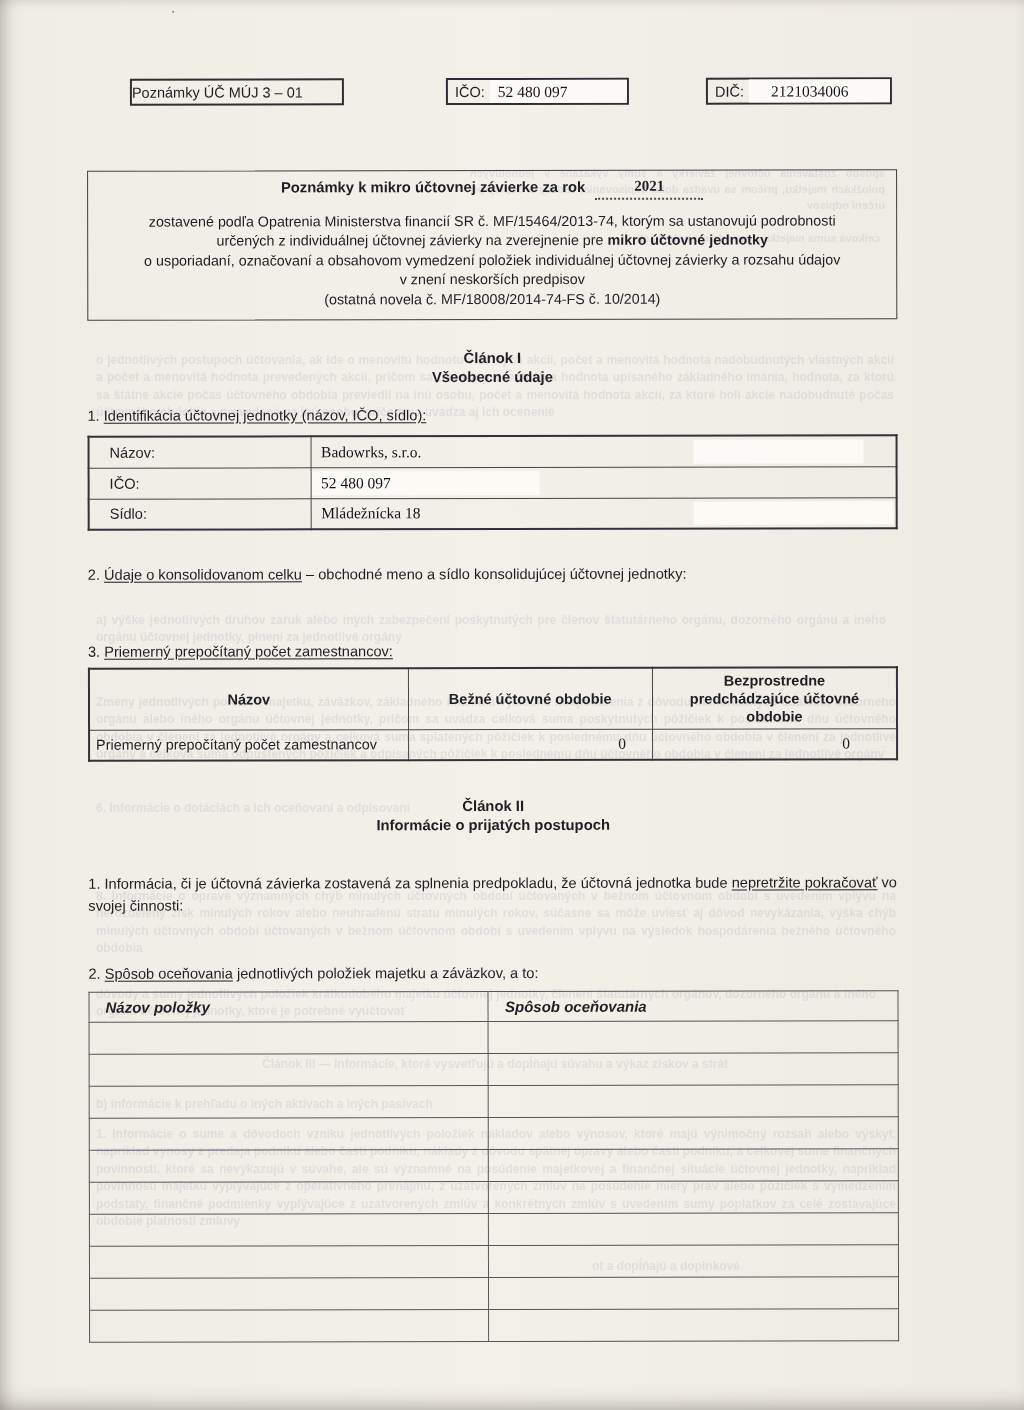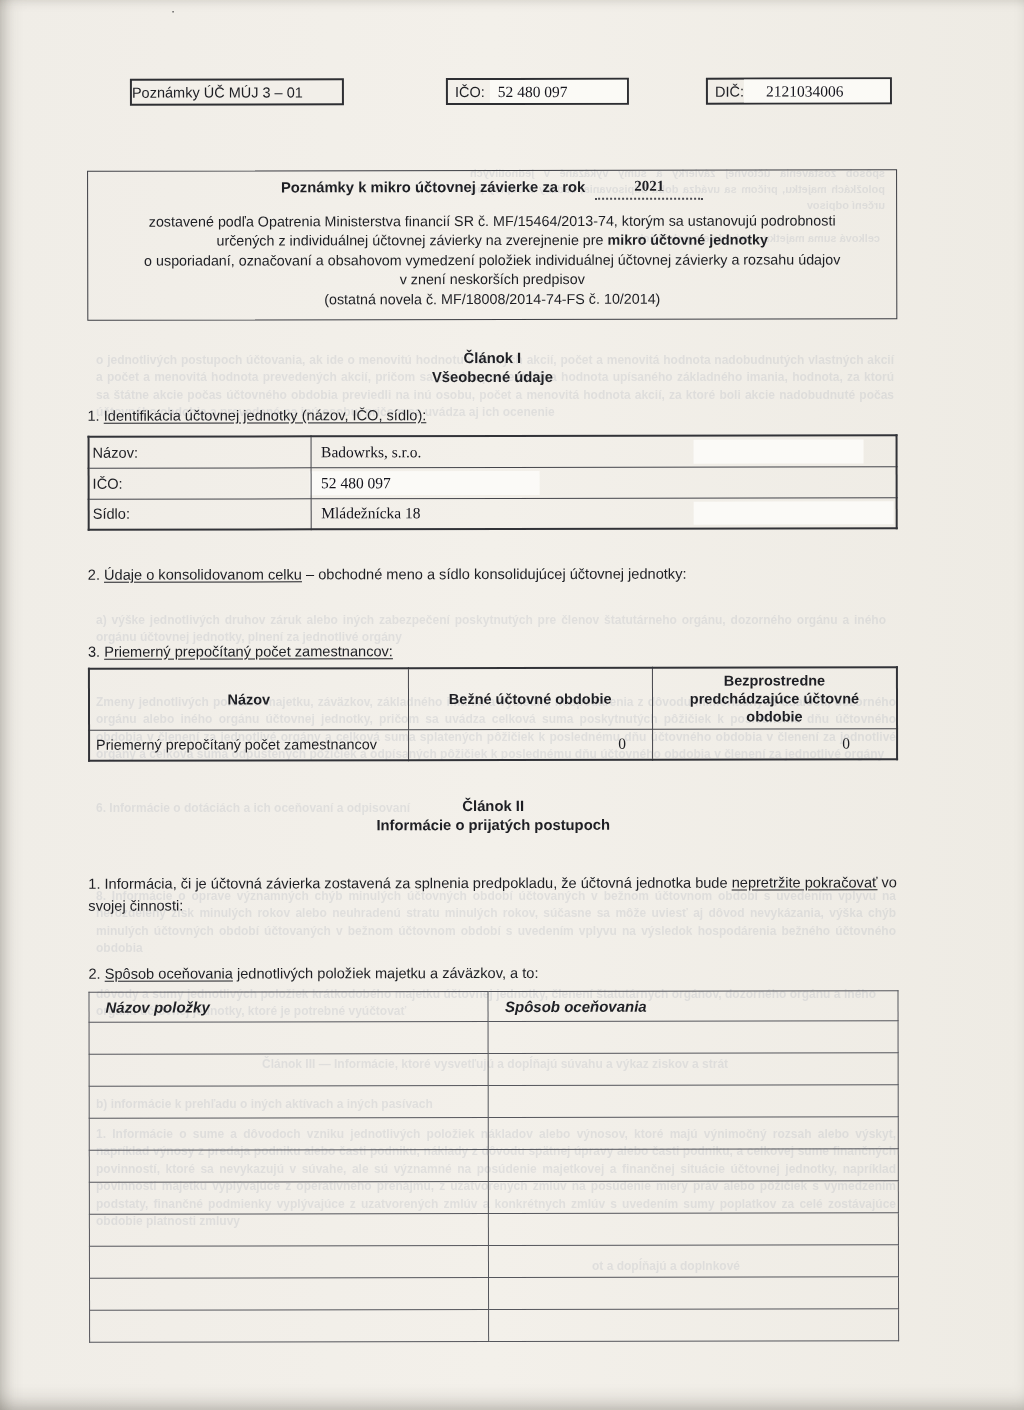--- a/index.html
+++ b/index.html
@@ -37,21 +37,21 @@
 
   
   .topbox {
     position: absolute; top: 78px; height: 27px;
     border: 2px solid #2e2f33;
     display: flex; align-items: center;
     font-size: 14.5px;
   }
   .form-code-box { left: 131px; width: 214px; background: #f2efe9; }
   .ico-box  { left: 447px; width: 183px; padding-left: 7px; gap: 5px; }
-  .dic-box  { left: 707px; width: 186px; padding-left: 7px; }
+  .dic-box  { left: 707px; width: 186px; padding-left: 7px; gap: 5px; }
   .topvalue {
     background: #fbfaf6; align-self: stretch; flex: 1;
     display: flex; align-items: center;
     font-family: "Liberation Serif", serif; font-size: 15.5px;
     padding-left: 8px; color: #16161e;
   }
   .dic-box .topvalue { padding-left: 22px; }
 
   
   .intro-box {
@@ -78,21 +78,21 @@
   #item1-3 { top: 640px; }
   #item2-1 { top: 872px; }
   #item2-2 { top: 962px; }
 
   table { border-collapse: collapse; background: transparent; }
   td, th { background: transparent; }
 
   
   #id-table { position: absolute; top: 435px; left: 88px; width: 810px; border: 2px solid #323338; }
   #id-table td { border: 1.3px solid #44454b; height: 31px; }
-  #id-table .lbl { width: 222px; padding-left: 3px; font-size: 14.6px; margin-top: 32px; }
+  #id-table .lbl { width: 222px; padding-left: 20px; font-size: 14.6px; margin-top: 32px; }
   #id-table .val { padding-left: 10px; font-family: "Liberation Serif", serif; font-size: 15.5px; position: relative; color: #14141c; }
   .redact { position: absolute; background: #fbfaf7; top: 3px; bottom: 3px; }
   .redact-a { left: 382px; width: 170px; }
   .redact-b { left: -2px; width: 230px; z-index: -1; }
   .redact-c { left: 382px; width: 200px; }
 
   
   #emp-table { position: absolute; top: 667px; left: 88px; width: 810px; border: 2px solid #323338; }
   #emp-table th { border: 1.3px solid #44454b; font-weight: bold; font-size: 14.5px; text-align: center; padding: 3px 14px; height: 44px; line-height: 18px; }
   #emp-table td { border: 1.3px solid #44454b; height: 30px; font-size: 14.4px; }

